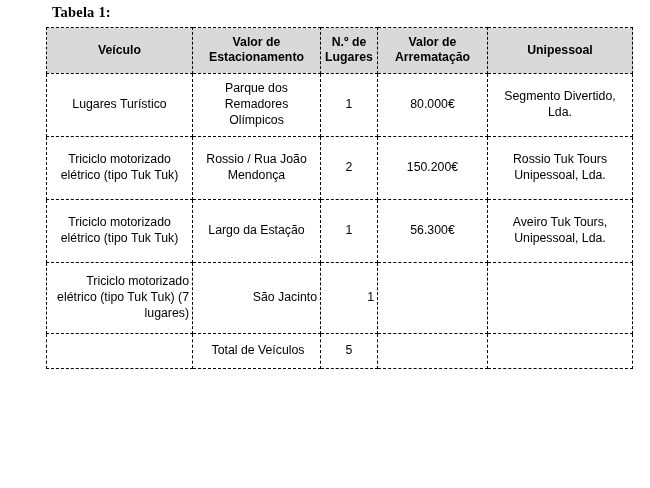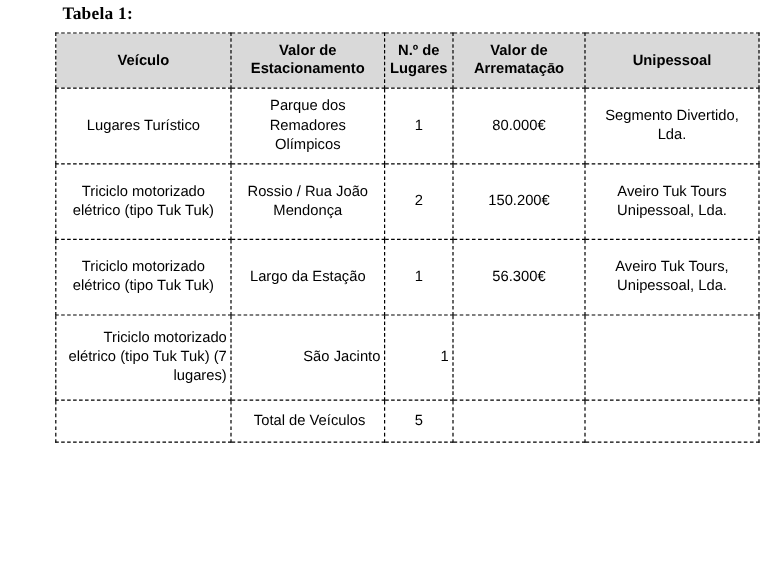--- a/index.html
+++ b/index.html
@@ -100,21 +100,21 @@
           <td>Parque dos Remadores Olímpicos</td>
           <td>1</td>
           <td>80.000€</td>
           <td>Segmento Divertido, Lda.</td>
         </tr>
         <tr class="r-body">
           <td>Triciclo motorizado elétrico (tipo Tuk Tuk)</td>
           <td>Rossio / Rua João Mendonça</td>
           <td>2</td>
           <td>150.200€</td>
-          <td>Aveiro Tuk Tours Unipessoal, Lda.</td>
+          <td>Rossio Tuk Tours Unipessoal, Lda.</td>
         </tr>
         <tr class="r-body">
           <td>Triciclo motorizado elétrico (tipo Tuk Tuk)</td>
           <td>Largo da Estação</td>
           <td>1</td>
           <td>56.300€</td>
           <td>Aveiro Tuk Tours, Unipessoal, Lda.</td>
         </tr>
         <tr class="r-body tall">
           <td>Triciclo motorizado elétrico (tipo Tuk Tuk) (7 lugares)</td>

